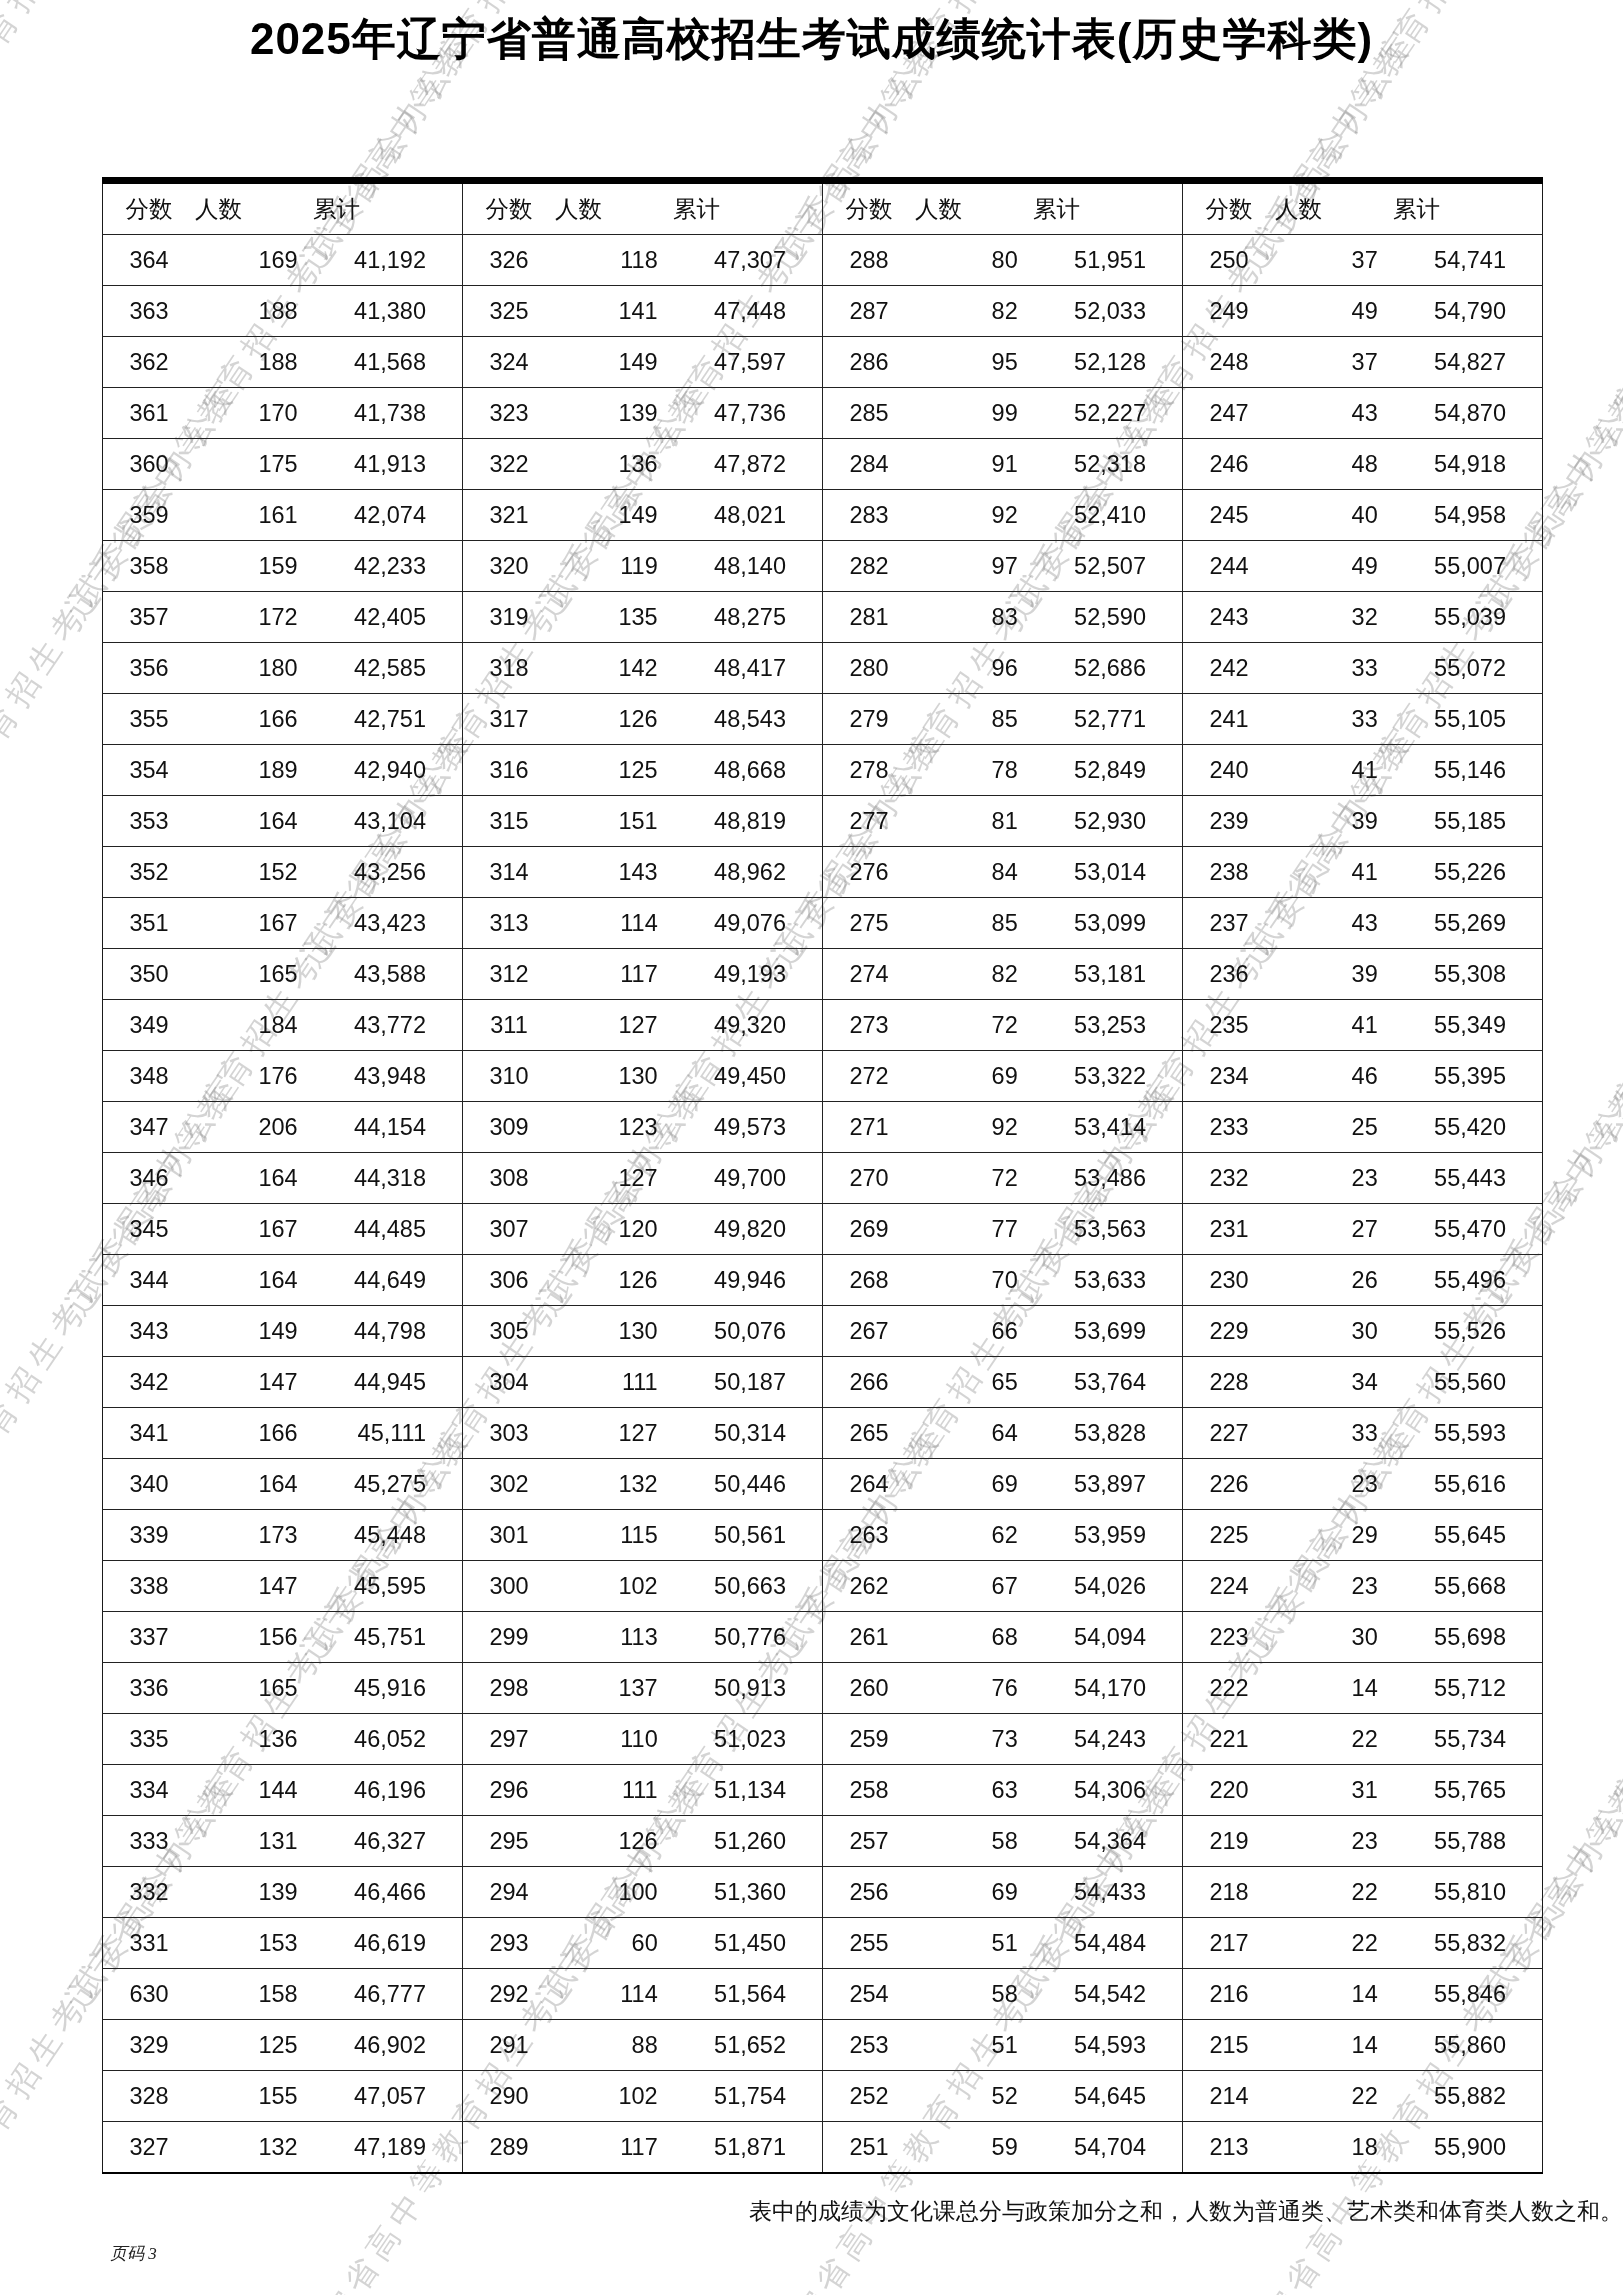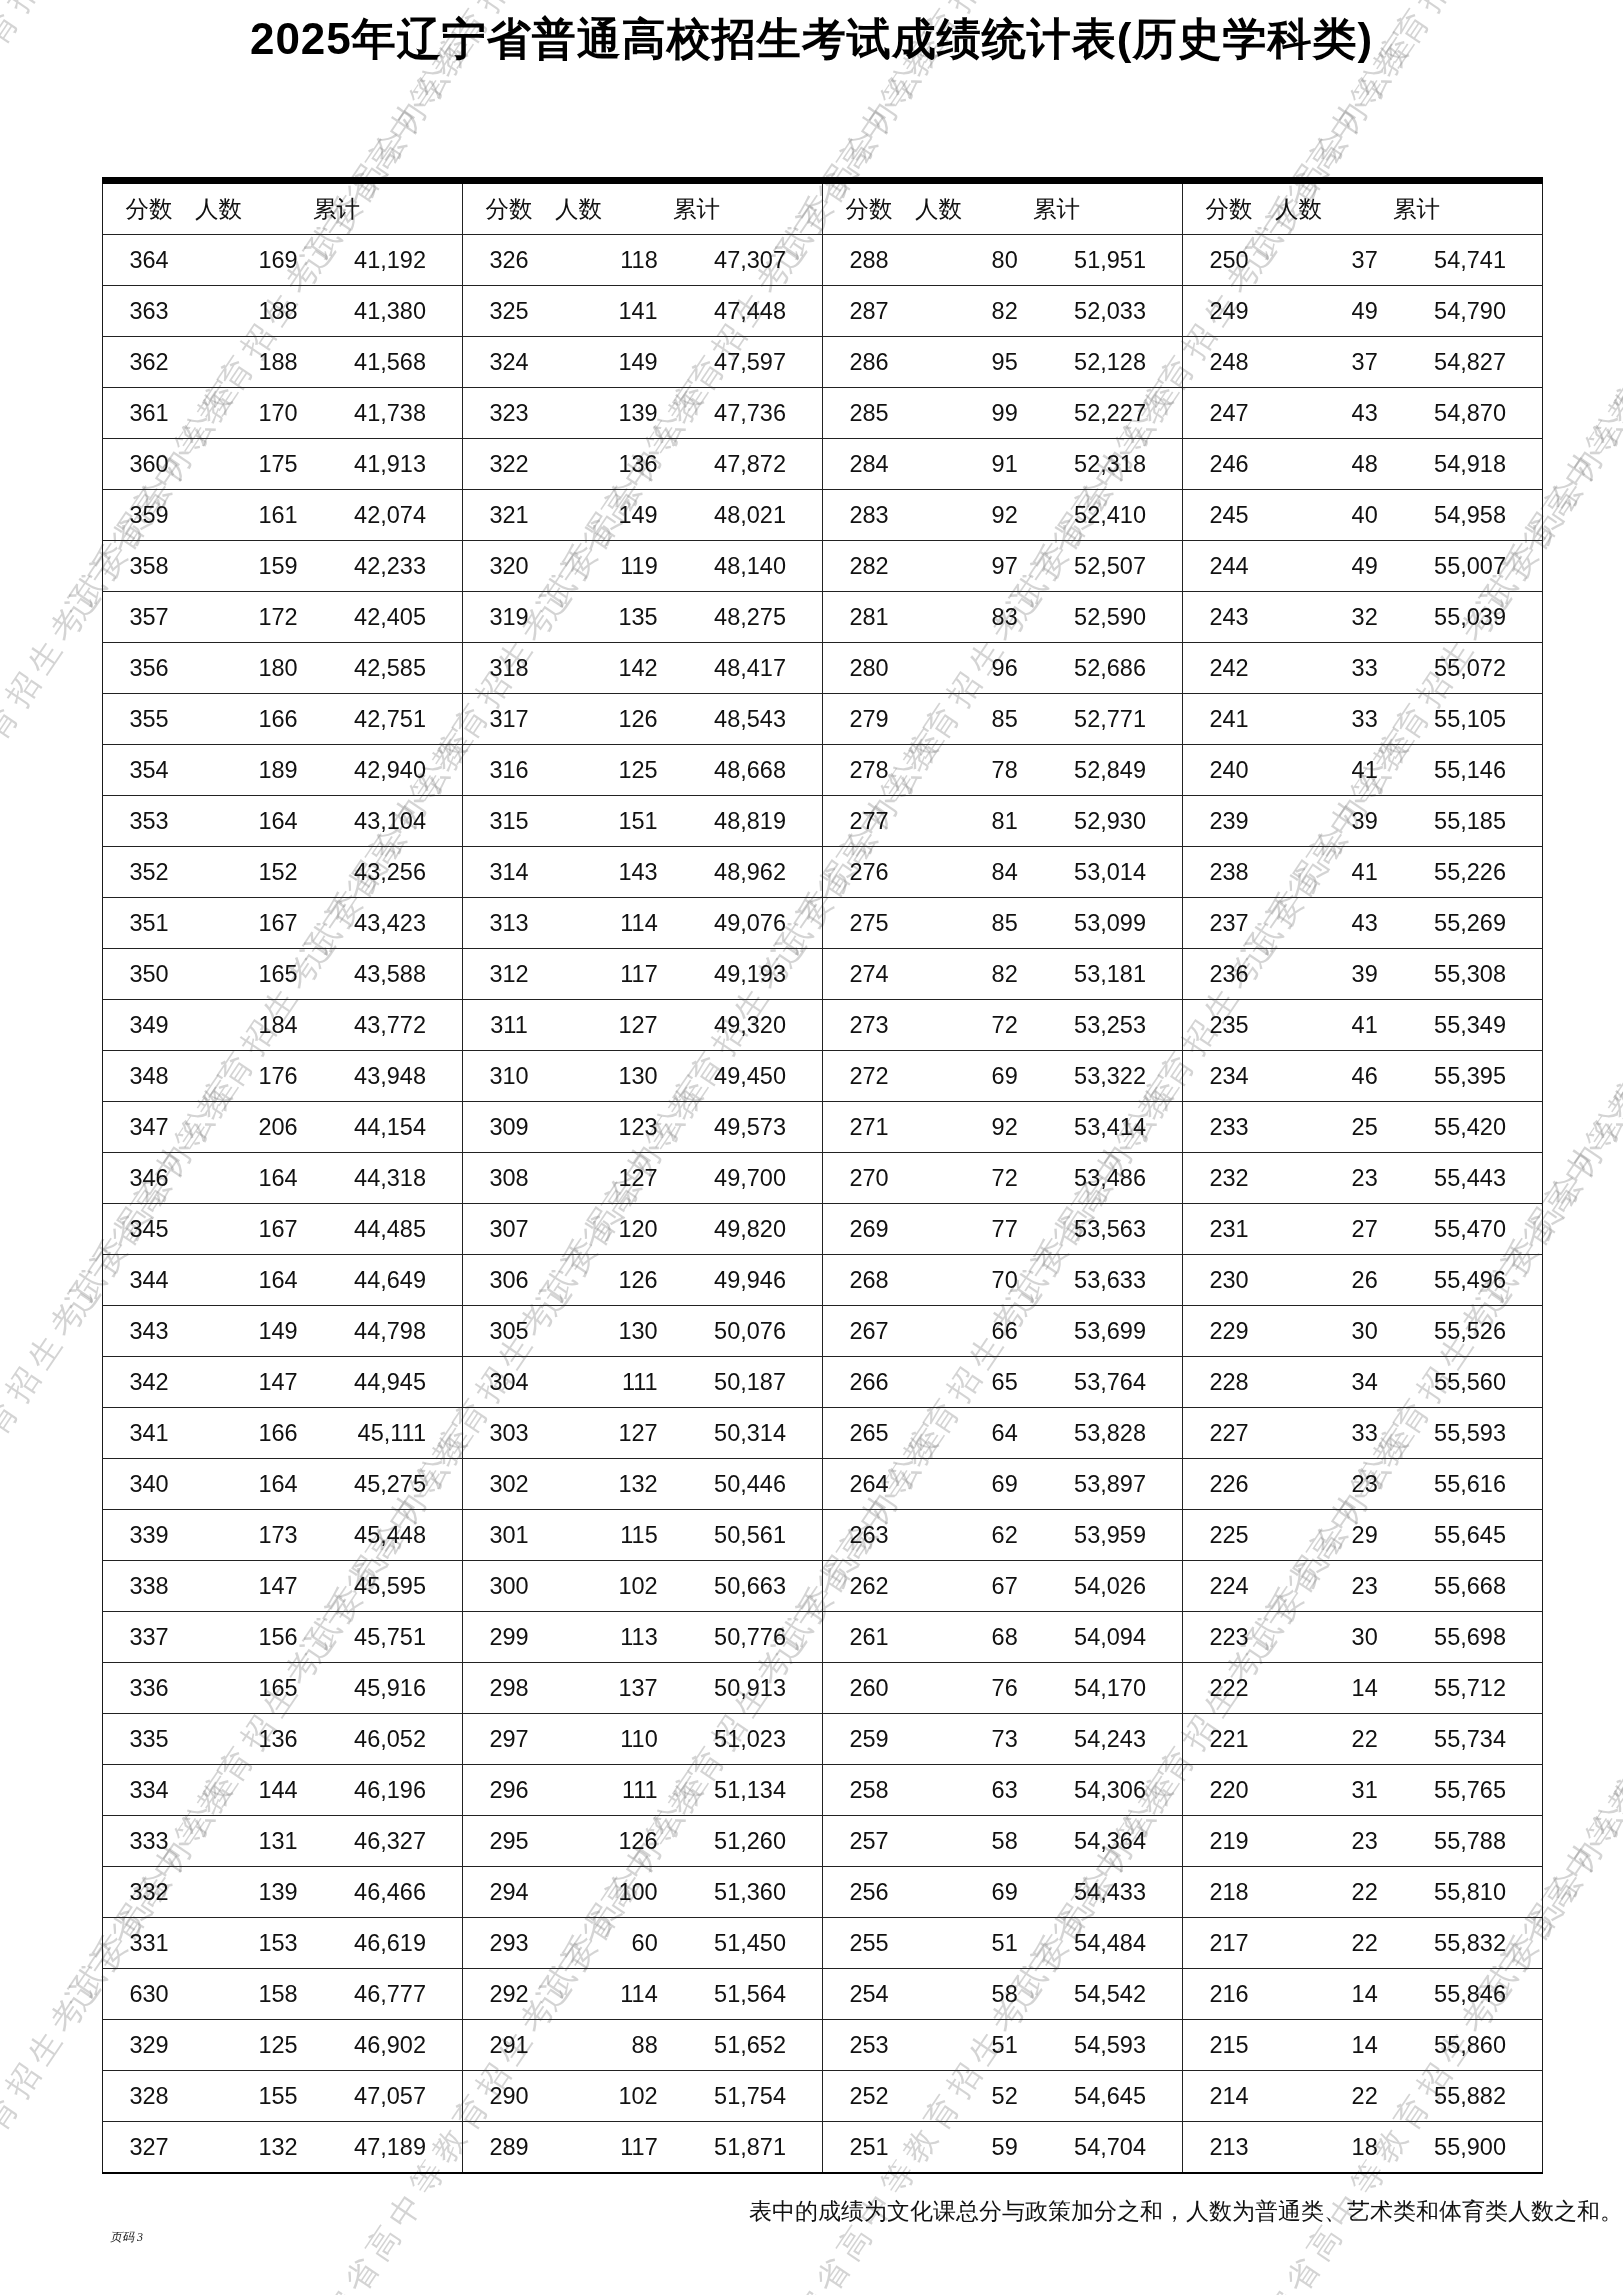--- a/index.html
+++ b/index.html
@@ -75,22 +75,22 @@
   .score-table td.c2 { text-align: right; padding-right: 36px; }
   .score-table .grp { border-left: 1.5px solid #222222; }
 
   .footnote {
     margin: 21.5px 0 0 110px;
     font-size: 23px;
     color: #111111;
     text-align: right;
   }
   .page-number {
-    margin: 2px 0 0 110px;
-    font-size: 12px;
+    margin: 15px 0 0 110px;
+    font-size: 17px;
     font-style: italic;
     color: #222222;
     font-family: "Liberation Serif", "DejaVu Serif", serif;
   }
 </style>
 </head>
 <body>
 
 <div class="page">
   <div id="watermark-layer">

